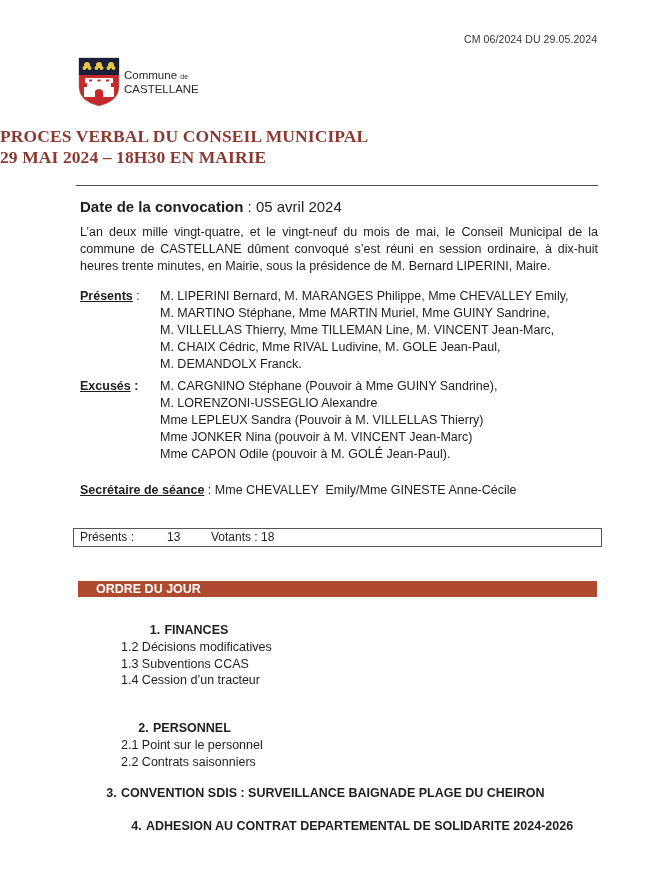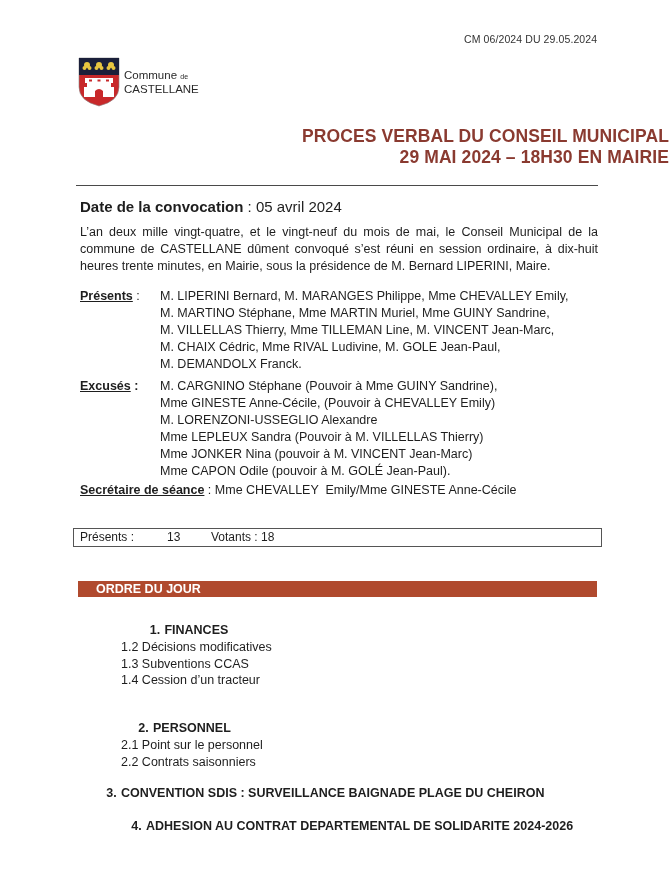--- a/index.html
+++ b/index.html
@@ -18,23 +18,24 @@
       position: absolute; left: 78px; top: 57px;
       display: flex; align-items: center;
     }
     .shield { width: 42px; height: 50px; }
     .logo-text {
       margin-left: 4px; font-size: 11.5px; line-height: 12px; color: #2a2a2a;
     }
     .logo-text .de { font-size: 7px; }
     .title {
       position: absolute; left: 0; width: 669px; top: 126px;
-      text-align: right; color: #8a3a30;
+      text-align: left; color: #8a3a30;
       font-weight: bold; font-size: 17.5px; line-height: 21px;
       letter-spacing: 0.1px;
+      font-family: Liberation Serif, serif;
     }
     .rule {
       position: absolute; left: 76px; top: 185px; width: 522px; height: 1px;
       background: #4a4a4a;
     }
     .conv {
       position: absolute; left: 80px; top: 198px; font-size: 15px;
     }
     .conv b { font-weight: bold; }
     .para {
@@ -134,21 +135,20 @@
       <div>M. VILLELLAS Thierry, Mme TILLEMAN Line, M. VINCENT Jean-Marc,</div>
       <div>M. CHAIX Cédric, Mme RIVAL Ludivine, M. GOLE Jean-Paul,</div>
       <div>M. DEMANDOLX Franck.</div>
     </div>
 </div>
 
 <div class="block excuses">
   <div class="lbl"><u>Excusés</u><span> :</span></div>
   <div class="lines" id="excuses-lines">
       <div>M. CARGNINO Stéphane (Pouvoir à Mme GUINY Sandrine),</div>
-      <div>Mme GINESTE Anne-Cécile, (Pouvoir à CHEVALLEY Emily)</div>
       <div>M. LORENZONI-USSEGLIO Alexandre</div>
       <div>Mme LEPLEUX Sandra (Pouvoir à M. VILLELLAS Thierry)</div>
       <div>Mme JONKER Nina (pouvoir à M. VINCENT Jean-Marc)</div>
       <div>Mme CAPON Odile (pouvoir à M. GOLÉ Jean-Paul).</div>
     </div>
 </div>
 
 <div class="secretaire">
   <b>Secrétaire de séance</b><span> : </span><span style="white-space:pre">Mme CHEVALLEY  Emily/Mme GINESTE Anne-Cécile</span>
 </div>

